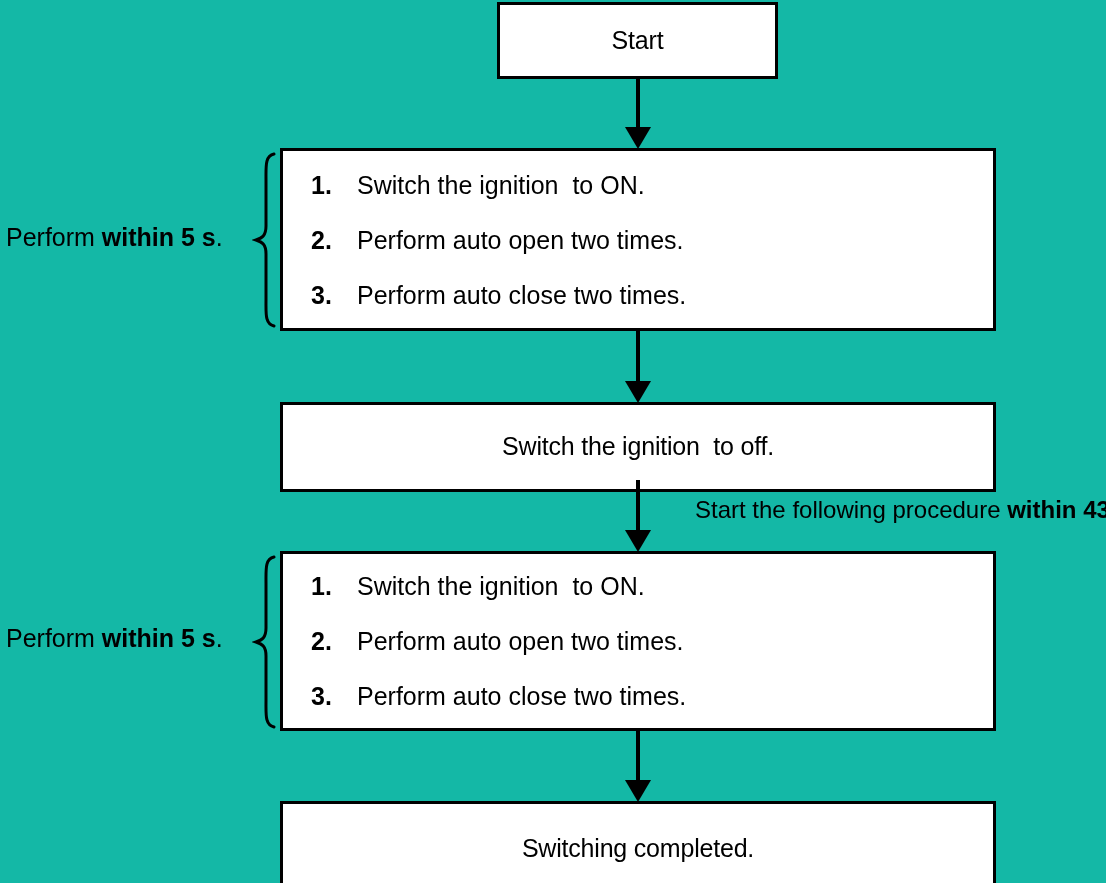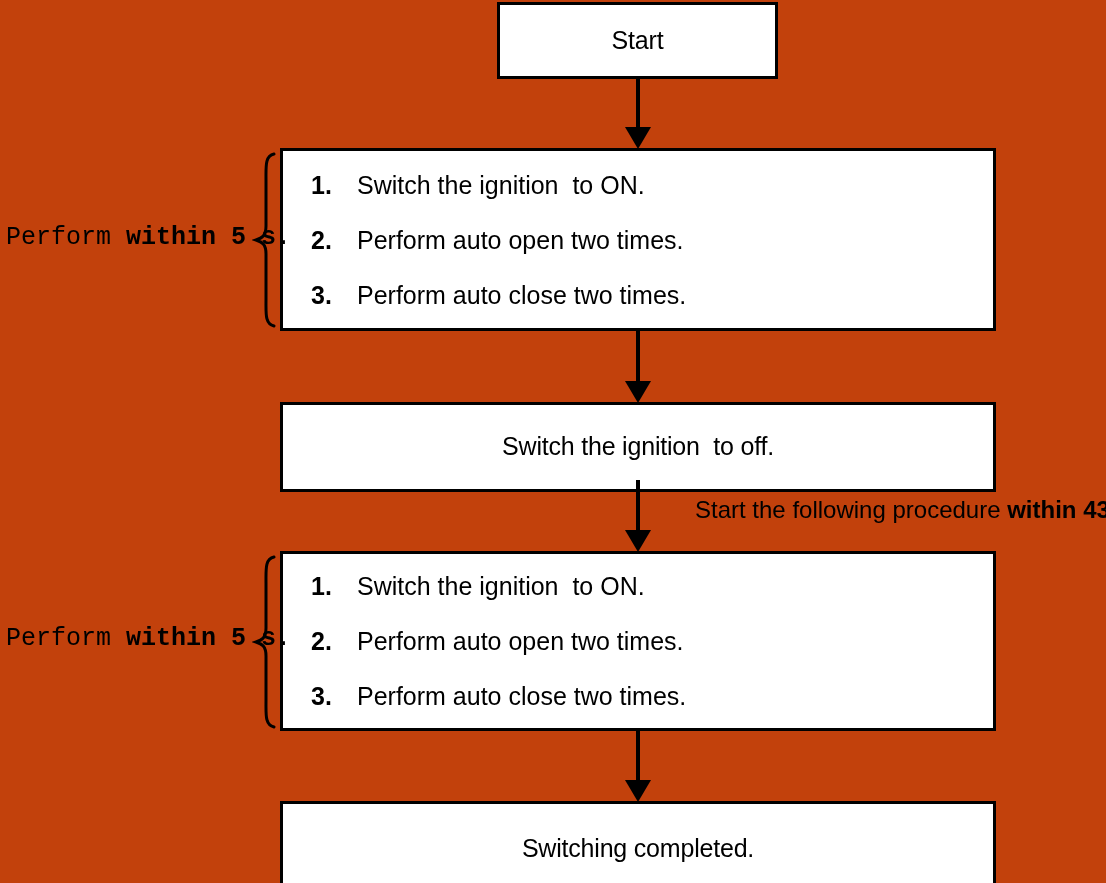--- a/index.html
+++ b/index.html
@@ -9,21 +9,21 @@
     background: #ffffff;
   }
   body {
     font-family: "Liberation Sans", sans-serif;
     color: #000000;
   }
   #canvas {
     position: relative;
     width: 1106px;
     height: 883px;
-    background: #c2410c;
+    background: #14b8a6;
     overflow: hidden;
   }
 
   
   .flow-box {
     position: absolute;
     box-sizing: border-box;
     border: 3px solid #000000;
     background: #ffffff;
   }
@@ -90,21 +90,20 @@
     position: absolute;
   }
   .brace svg { display: block; }
 
   
   .side-label {
     position: absolute;
     font-size: 25px;
     white-space: pre;
     line-height: 1.1;
-    font-family: Liberation Mono, monospace;
   }
   .side-label .reg { font-weight: 400; }
   .side-label .bold { font-weight: 700; }
 
   .note-label {
     position: absolute;
     font-size: 24px;
     white-space: pre;
     line-height: 1.1;
   }

